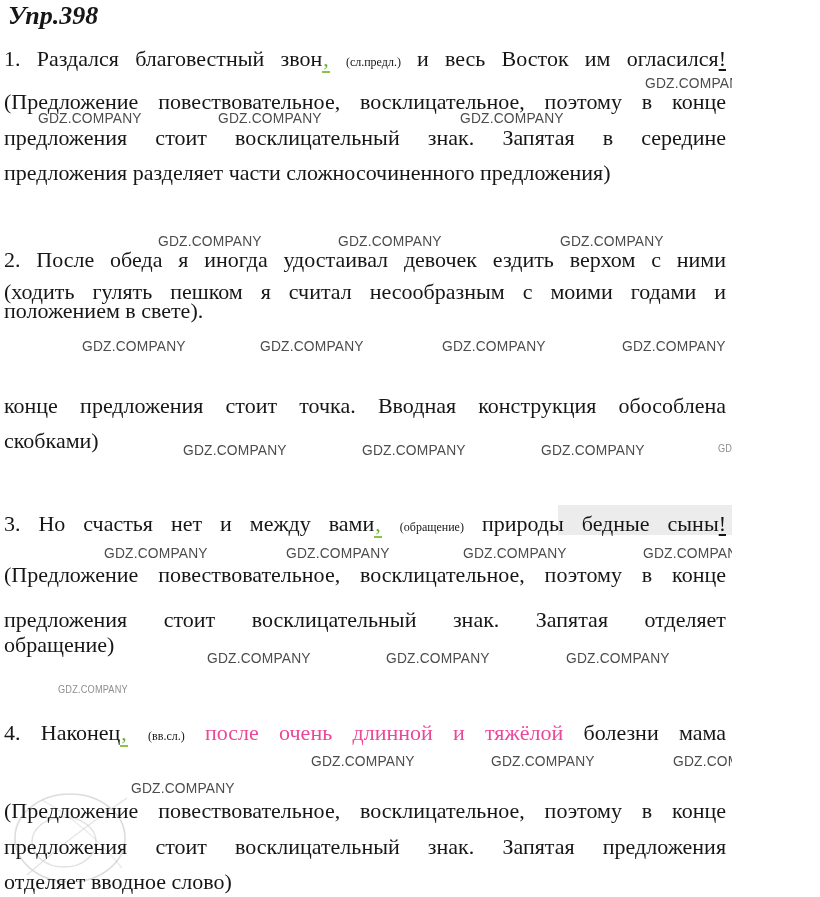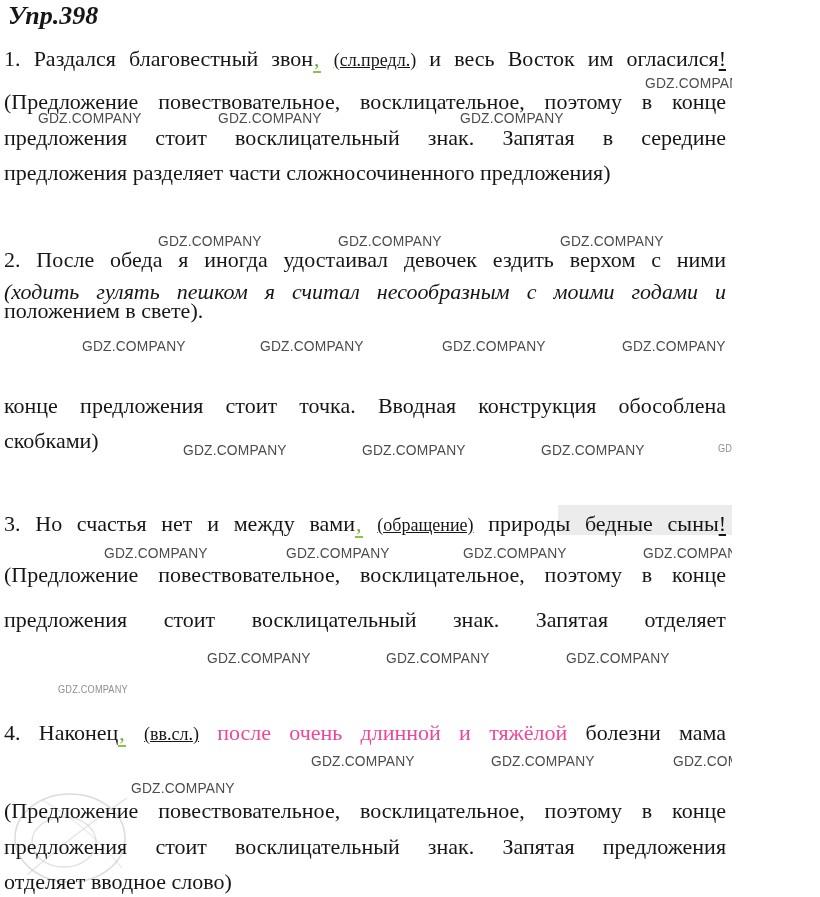--- a/index.html
+++ b/index.html
@@ -25,21 +25,21 @@
     left: 4px; right: 6px;
     font-size: 22px;
     line-height: 27px;
     z-index: 2;
   }
   .just {
     text-align: justify;
     text-align-last: justify;
     text-justify: inter-word;
   }
-  .ann { font-size: 18px; text-decoration: underline; }
+  .ann { font-size: 12px; }
   .gc {
     color: #6faf3c;
     border-bottom: 2px solid #8bc34a;
     padding: 0 1px;
   }
   .ub {
     text-decoration: underline;
     text-decoration-thickness: 2px;
     text-underline-offset: 3px;
   }
@@ -87,32 +87,33 @@
 
   <div class="line just" style="top:45px;"><span>1. Раздался благовестный звон</span><span class="gc">,</span>
     <span class="ann">(сл.предл.)</span>
     <span>и весь Восток им огласился</span><span class="ub">!</span></div>
 
   <div class="line just" style="top:88px;">(Предложение повествовательное, восклицательное, поэтому в конце</div>
   <div class="line just" style="top:124px;">предложения стоит восклицательный знак. Запятая в середине</div>
   <div class="line" style="top:159px;">предложения разделяет части сложносочиненного предложения)</div>
 
   <div class="line just" style="top:246px;">2. После обеда я иногда удостаивал девочек ездить верхом с ними</div>
-  <div class="line just" style="top:278px;font-style:italic;">(ходить гулять пешком я считал несообразным с моими годами и</div>
+  <div class="line just" style="top:278px;">(ходить гулять пешком я считал несообразным с моими годами и</div>
   <div class="line" style="top:297px;">положением в свете).</div>
 
   <div class="line just" style="top:392px;">конце предложения стоит точка. Вводная конструкция обособлена</div>
   <div class="line" style="top:427px;">скобками)</div>
 
   <div class="line just" style="top:510px;"><span>3. Но счастья нет и между вами</span><span class="gc">,</span>
     <span class="ann">(обращение)</span>
     <span>природы бедные сыны</span><span class="ub">!</span></div>
 
   <div class="line just" style="top:561px;">(Предложение повествовательное, восклицательное, поэтому в конце</div>
   <div class="line just" style="top:597px;margin-top:9px;">предложения стоит восклицательный знак. Запятая отделяет</div>
+  <div class="line" style="top:631px;">обращение)</div>
 
   <div class="line just" style="top:719px;"><span>4. Наконец</span><span class="gc">,</span>
     <span class="ann">(вв.сл.)</span>
     <span class="faded">после очень длинной и тяжёлой</span>
     <span>болезни мама</span></div>
 
   <div class="line just" style="top:797px;">(Предложение повествовательное, восклицательное, поэтому в конце</div>
   <div class="line just" style="top:833px;">предложения стоит восклицательный знак. Запятая предложения</div>
   <div class="line" style="top:868px;">отделяет вводное слово)</div>
 

